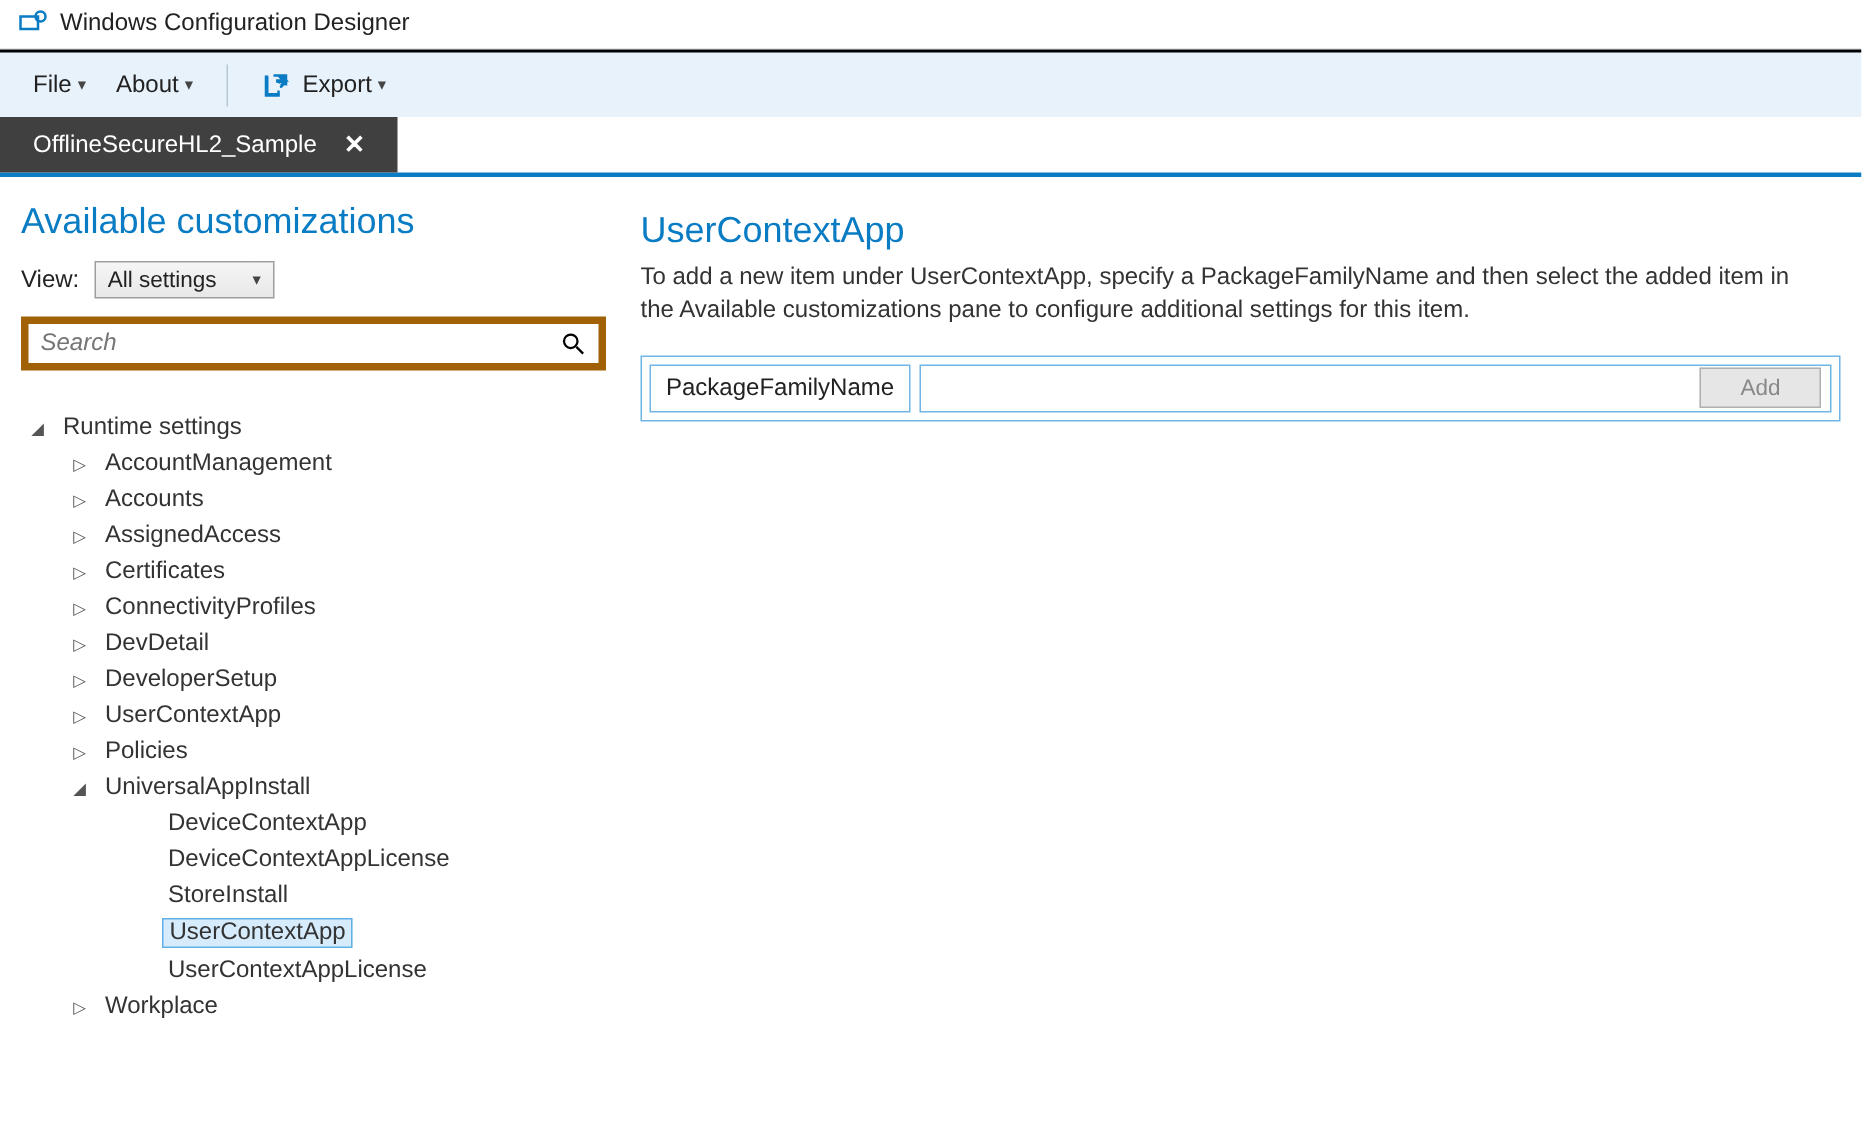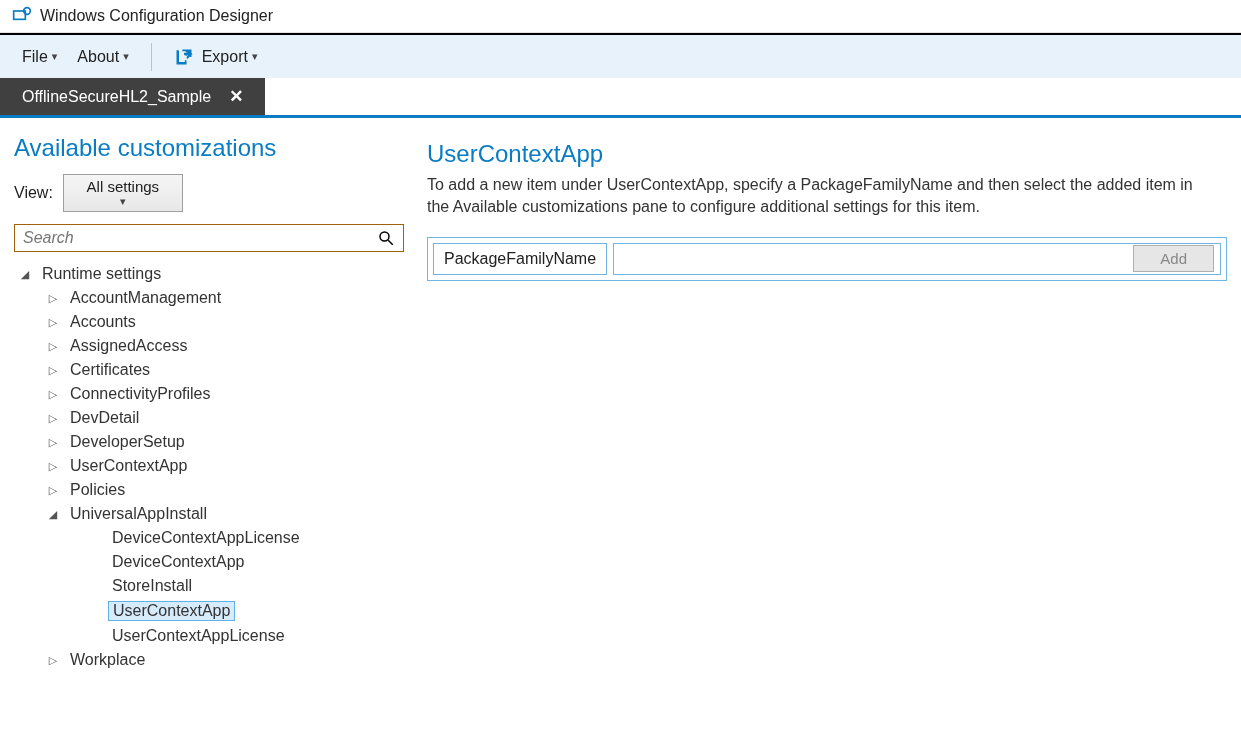--- a/index.html
+++ b/index.html
@@ -82,29 +82,28 @@
     .view-select {
       display: flex;
       align-items: center;
       justify-content: space-between;
       border: 1px solid #9e9e9e;
       background: linear-gradient(#f5f5f5, #e8e8e8);
       padding: 3px 8px;
       width: 120px;
       font-size: 15px;
       cursor: pointer;
-      flex-direction: column;
     }
     .search-row {
       display: flex;
       align-items: flex-start;
-      border: 1px solid #a16207;
+      border: 5px solid #a16207;
       background: #fff;
       padding: 4px 8px;
-      margin-bottom: 10px;
+      margin-bottom: 26px;
     }
     .search-input {
       flex: 1;
       border: none;
       outline: none;
       font-size: 16px;
       font-style: italic;
       color: #666;
       background: transparent;
     }
@@ -269,25 +268,25 @@
       <div class="node level1">
           <span class="arrow">▷</span>
           <span class="label">Policies</span>
         </div>
       <div class="node level1">
           <span class="arrow">◢</span>
           <span class="label">UniversalAppInstall</span>
         </div>
       <div class="node level2">
           <span class="arrow"></span>
+          <span class="label">DeviceContextApp</span>
+        </div>
+      <div class="node level2">
+          <span class="arrow"></span>
           <span class="label">DeviceContextAppLicense</span>
-        </div>
-      <div class="node level2">
-          <span class="arrow"></span>
-          <span class="label">DeviceContextApp</span>
         </div>
       <div class="node level2">
           <span class="arrow"></span>
           <span class="label">StoreInstall</span>
         </div>
       <div class="node level2 selected">
           <span class="arrow"></span>
           <span class="label">UserContextApp</span>
         </div>
       <div class="node level2">

